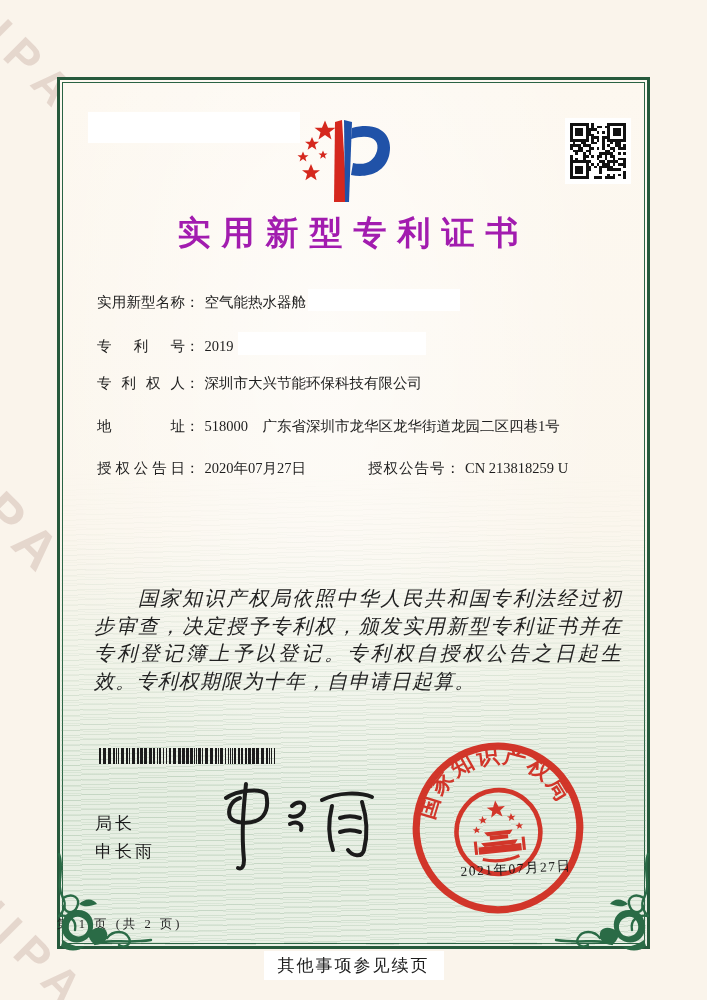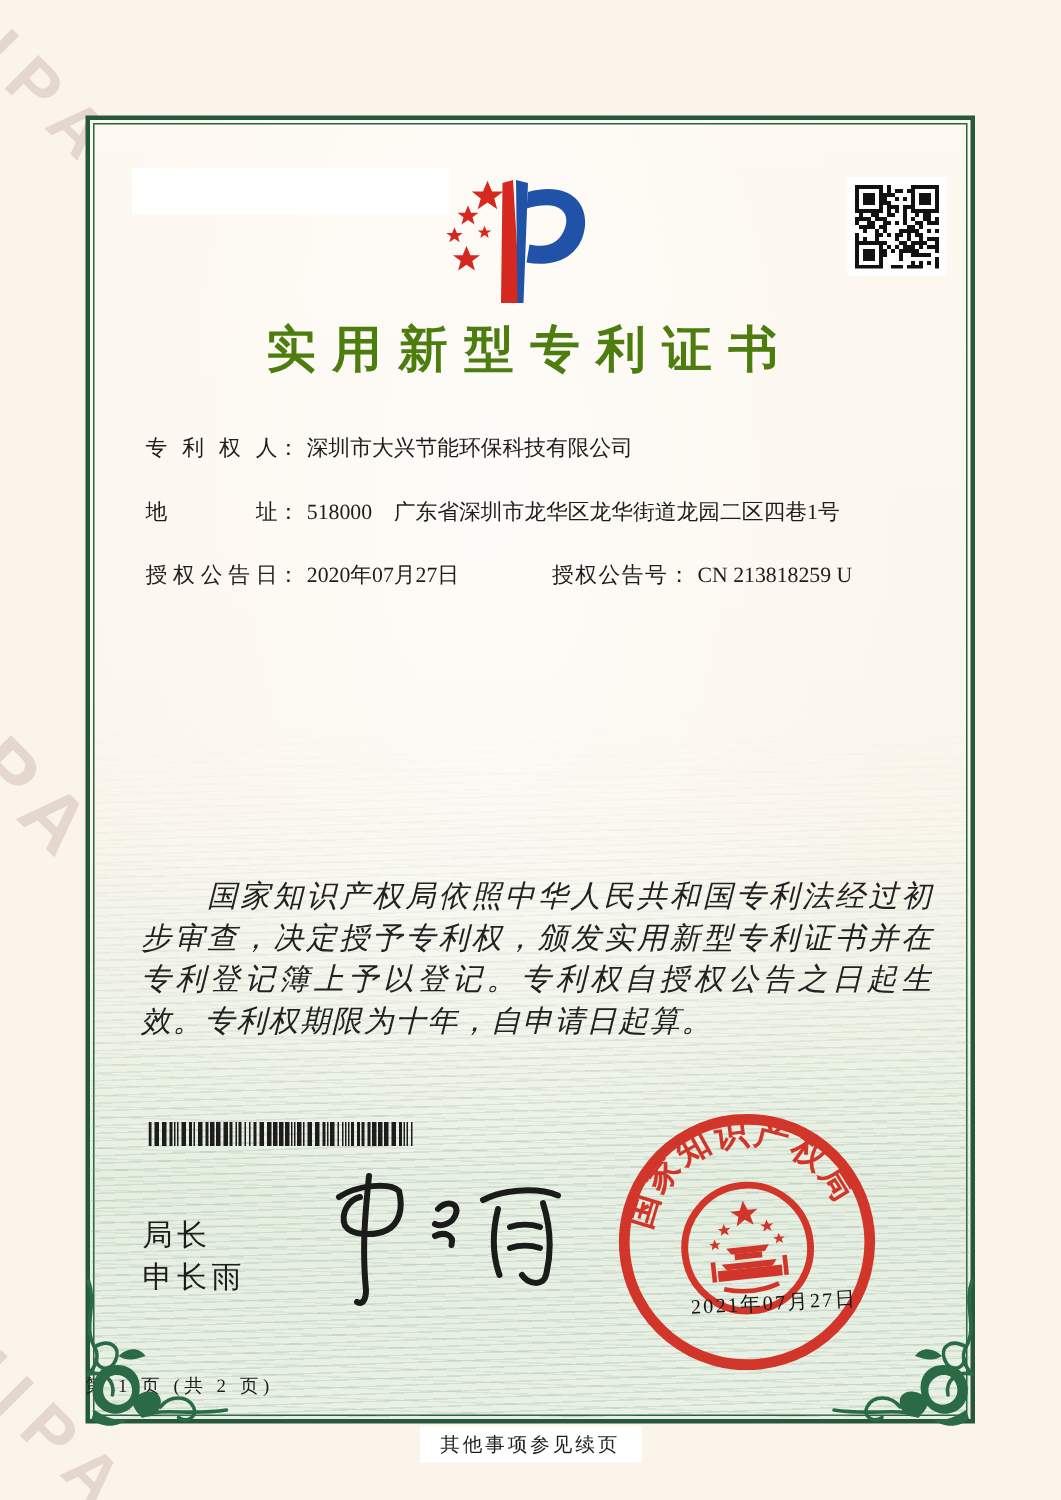--- a/index.html
+++ b/index.html
@@ -53,48 +53,48 @@
   .redact { position:absolute; background:#ffffff; z-index:3; }
   .redact-certno { left:88px; top:112px; width:212px; height:31px; }
   .redact-inline { display:inline-block; background:#ffffff; vertical-align:-4px; }
   
   .logo { position:absolute; z-index:2; left:288px; top:118px; }
   .qr-box { position:absolute; z-index:2; left:565px; top:118px; width:66px; height:66px;
             background:#fff; padding:5px; }
   .title {
     position:absolute; z-index:2; left:57px; top:211px; width:593px;
     text-align:center; font-size:33px; font-weight:bold; letter-spacing:11px;
-    color:#4d7c0f;
+    color:#a21caf;
   }
   
   .fields { position:absolute; z-index:2; left:97px; top:289px; width:480px;
             font-size:14.5px; }
   .row { height:22px; margin-bottom:20.5px; white-space:nowrap; }
   .lbl { display:inline-block; width:88px; text-align:justify; text-align-last:justify; }
   .colon { display:inline-block; margin-right:5px; }
   .pair2 { margin-left:62px; }
   .lbl2 { letter-spacing:1px; }
   
   .paras { position:absolute; z-index:2; left:94px; top:585px; width:528px;
            font-size:20px; font-style:italic; line-height:27.5px;
            letter-spacing:1.2px; color:#222; text-align:justify; }
   .paras p { text-indent:2.2em; }
   
   .barcode { position:absolute; z-index:2; left:99px; top:748px; }
-  .signer { position:absolute; z-index:2; left:95px; top:810px; font-size:20px;
+  .signer { position:absolute; z-index:2; left:95px; top:810px; font-size:17px;
             letter-spacing:3px; line-height:28px; }
   .signature { position:absolute; z-index:2; left:206px; top:770px; }
   .seal { position:absolute; z-index:4; left:408px; top:738px; width:180px; height:180px; }
   .seal-date { position:absolute; z-index:5; left:428px; top:860px; width:176px;
                text-align:center; font-size:13.5px; letter-spacing:1.5px; color:#141414;
                transform:rotate(-3deg); }
   .pagenum { position:absolute; z-index:2; left:57px; top:916px; width:593px;
              font-size:12.5px; letter-spacing:3px; }
   .note { position:absolute; z-index:2; left:50%; transform:translateX(-50%); top:951px;
-          background:#fff; padding:3px 14px; font-size:13px; letter-spacing:2px;
+          background:#fff; padding:3px 14px; font-size:17px; letter-spacing:2px;
           white-space:nowrap; }
 </style>
 </head>
 <body>
 
 <div class="watermark wm1">CNIPA</div>
 <div class="watermark wm2">CNIPA</div>
 <div class="watermark wm3">CNIPA</div>
 <div class="watermark wm4">CNIPA</div>
 <div class="watermark wm5">CNIPA</div>
@@ -300,20 +300,26 @@
       <rect x="0" y="14" width="7" height="7" fill="#111"></rect>
       <rect x="1" y="15" width="5" height="5" fill="#fff"></rect>
       <rect x="2" y="16" width="3" height="3" fill="#111"></rect>
     </svg>
 </div>
 
 <div class="title">实用新型专利证书</div>
 
 <div class="fields">
   <div class="row">
+    <span class="lbl">实用新型名称</span><span class="colon">：</span><span>空气能热水器舱</span><span class="redact-inline" style="width:152px;height:22px;margin-left:2px;"></span>
+  </div>
+  <div class="row">
+    <span class="lbl">专利号</span><span class="colon">：</span><span>2019</span><span class="redact-inline" style="width:188px;height:23px;margin-left:4px;"></span>
+  </div>
+  <div class="row">
     <span class="lbl">专利权人</span><span class="colon">：</span><span>深圳市大兴节能环保科技有限公司</span>
   </div>
   <div class="row">
     <span class="lbl">地址</span><span class="colon">：</span><span>518000　广东省深圳市龙华区龙华街道龙园二区四巷1号</span>
   </div>
   <div class="row">
     <span class="lbl">授权公告日</span><span class="colon">：</span><span>2020年07月27日</span><span class="pair2"><span class="lbl2">授权公告号</span><span class="colon">：</span><span>CN 213818259 U</span></span>
   </div>
 </div>
 

